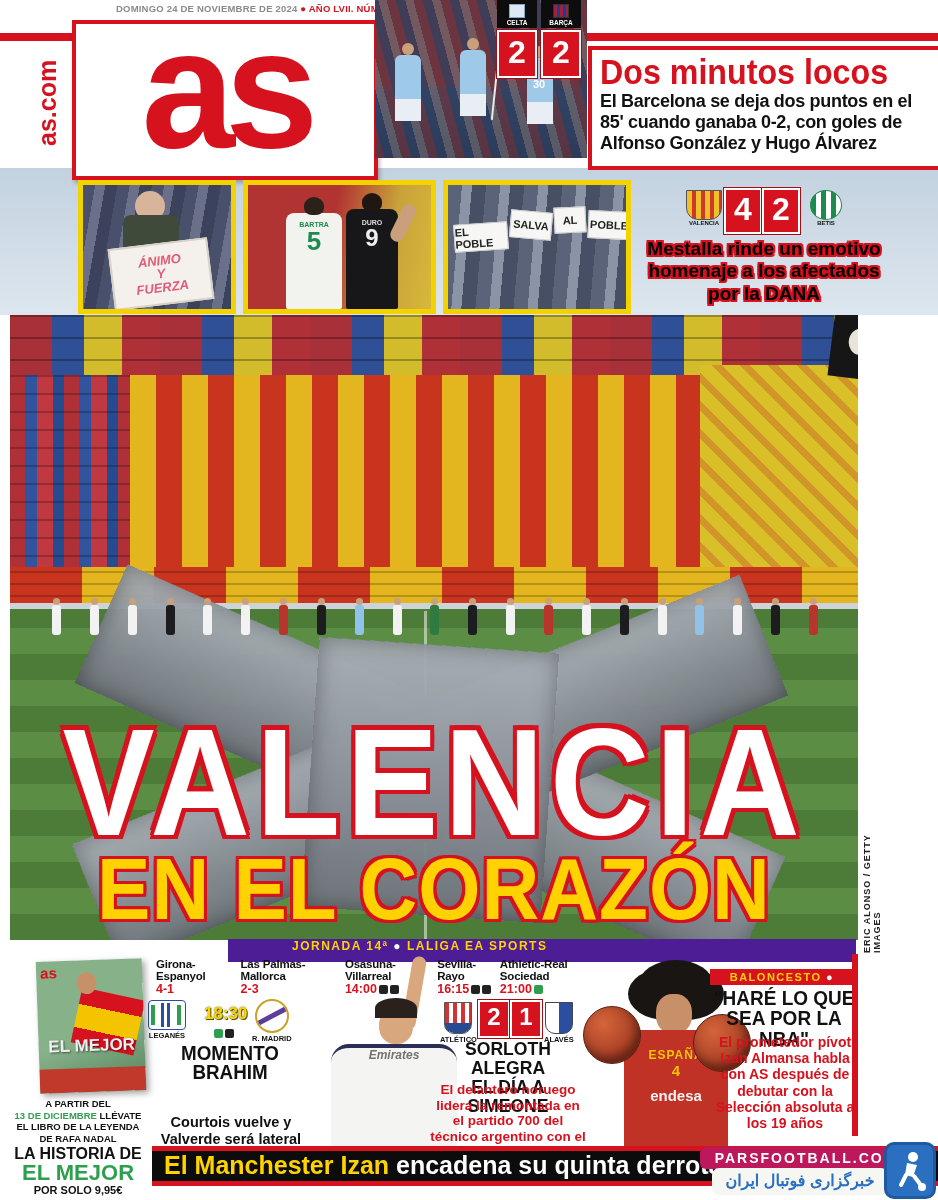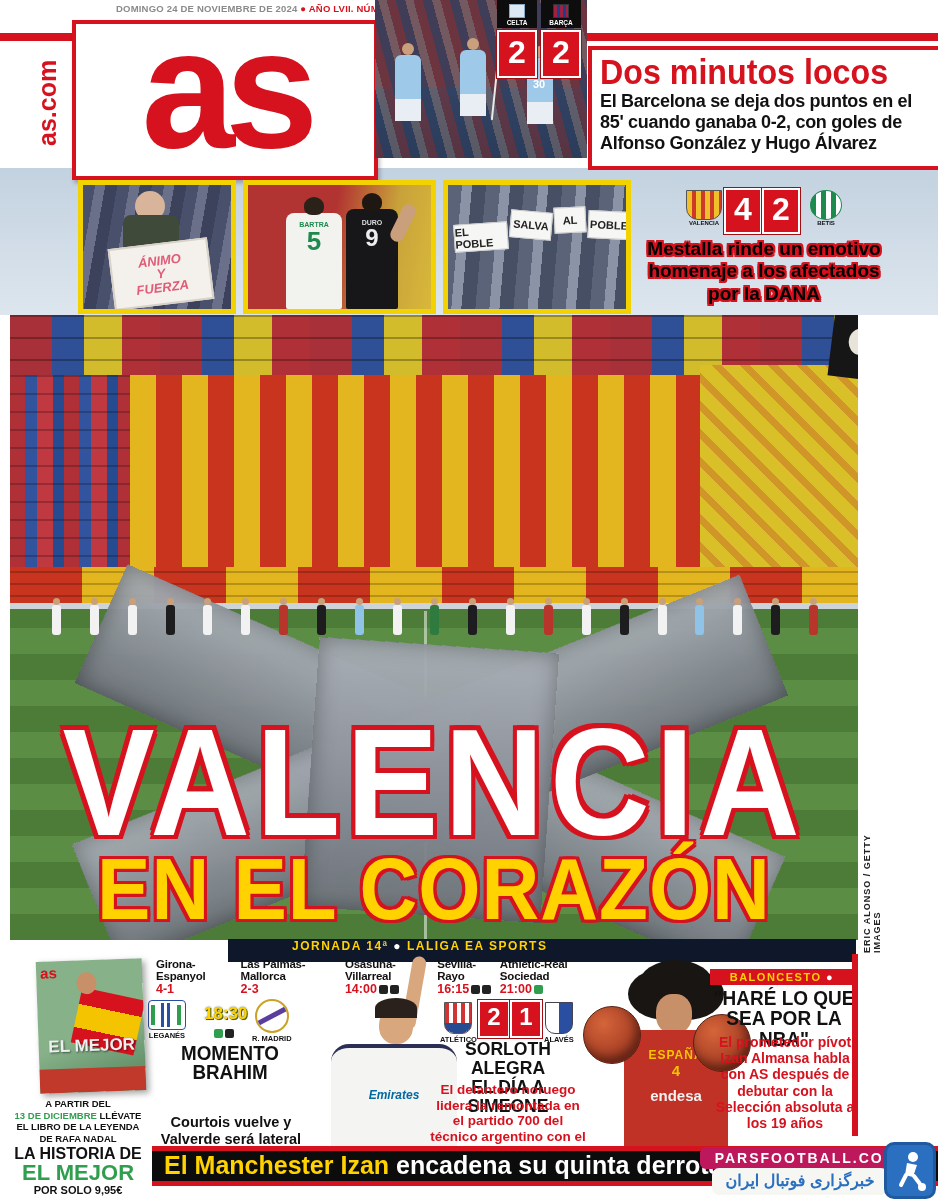--- a/index.html
+++ b/index.html
@@ -104,21 +104,21 @@
   .players i:nth-child(11n){background:#2f7a3f}
   .hl1{position:absolute;left:0;top:398px;width:100%;text-align:center;color:#fff;font-weight:900;
        font-size:138px;line-height:1;letter-spacing:6px;transform:scaleY(1.1);
        text-shadow:-4px -4px 0 #d6121e,4px -4px 0 #d6121e,-4px 4px 0 #d6121e,4px 4px 0 #d6121e,0 -4px 0 #d6121e,0 4px 0 #d6121e,-4px 0 0 #d6121e,4px 0 0 #d6121e}
   .hl2{position:absolute;left:0;top:535px;width:100%;text-align:center;color:#ffd200;font-weight:900;
        font-size:80px;line-height:1;letter-spacing:1px;transform:scaleY(1.08);
        text-shadow:-3px -3px 0 #d6121e,3px -3px 0 #d6121e,-3px 3px 0 #d6121e,3px 3px 0 #d6121e,0 -3px 0 #d6121e,0 3px 0 #d6121e,-3px 0 0 #d6121e,3px 0 0 #d6121e}
   .credit{left:862px;top:795px;height:158px;writing-mode:vertical-rl;transform:rotate(180deg);
           font-size:9px;font-weight:bold;color:#222;letter-spacing:1px}
   
-  .jstrip{left:228px;top:939px;width:628px;height:23px;background:#0f172a;color:#ffd200;
+  .jstrip{left:228px;top:939px;width:628px;height:23px;background:#4c1d95;color:#ffd200;
           font-weight:900;font-size:12px;line-height:15px;letter-spacing:1.5px;padding-left:64px;box-sizing:border-box}
   .jstrip .w{color:#fff}
   
   .fixrow{left:156px;top:958px;width:458px;display:flex;justify-content:space-between}
   .fx{text-align:left}
   .fxm{font-size:11.5px;font-weight:900;color:#111;letter-spacing:-.2px}
   .fxv{font-size:12.5px;font-weight:900;color:#d6121e}
   .tvico{display:inline-block;width:9px;height:9px;background:#222;border-radius:2px;margin-left:2px;vertical-align:middle}
   .tvico.g{background:#2f9e4f}
   
@@ -366,21 +366,21 @@
     <div class="lab">R. MADRID</div>
   </div>
   <div class="abs momento">MOMENTO BRAHIM</div>
   <div class="abs rmblk">Courtois vuelve y Valverde será lateral</div>
 
   <div class="abs brahim">
     <div style="position:absolute;left:112px;top:0px;width:14px;height:74px;border-radius:7px;background:#d9a77d;transform:rotate(10deg)"></div>
     <div style="position:absolute;left:84px;top:50px;width:34px;height:38px;border-radius:50% 50% 45% 45%;background:#d9a77d"></div>
     <div style="position:absolute;left:80px;top:42px;width:42px;height:20px;border-radius:50% 50% 0 0;background:#2a211c"></div>
     <div style="position:absolute;left:36px;top:88px;width:126px;height:104px;border-radius:18px 18px 0 0;background:#f4f4f2;border-top:4px solid #2b2f55">
-      <div class="ctr" style="color:#0369a1;font-style:italic;font-weight:bold;font-size:12px;margin-top:40px">Emirates</div>
+      <div class="ctr" style="color:#737373;font-style:italic;font-weight:bold;font-size:12px;">Emirates</div>
     </div>
   </div>
 
   <div class="abs" style="left:440px;top:1002px">
     <div class="crest-atm" style="margin:0 auto"></div>
     <div class="lab">ATLÉTICO</div>
   </div>
   <div class="abs vbox" style="left:478px;top:1000px;width:28px;height:34px;font-size:24px;line-height:30px">2</div>
   <div class="abs vbox" style="left:510px;top:1000px;width:28px;height:34px;font-size:24px;line-height:30px">1</div>
   <div class="abs" style="left:544px;top:1002px">

